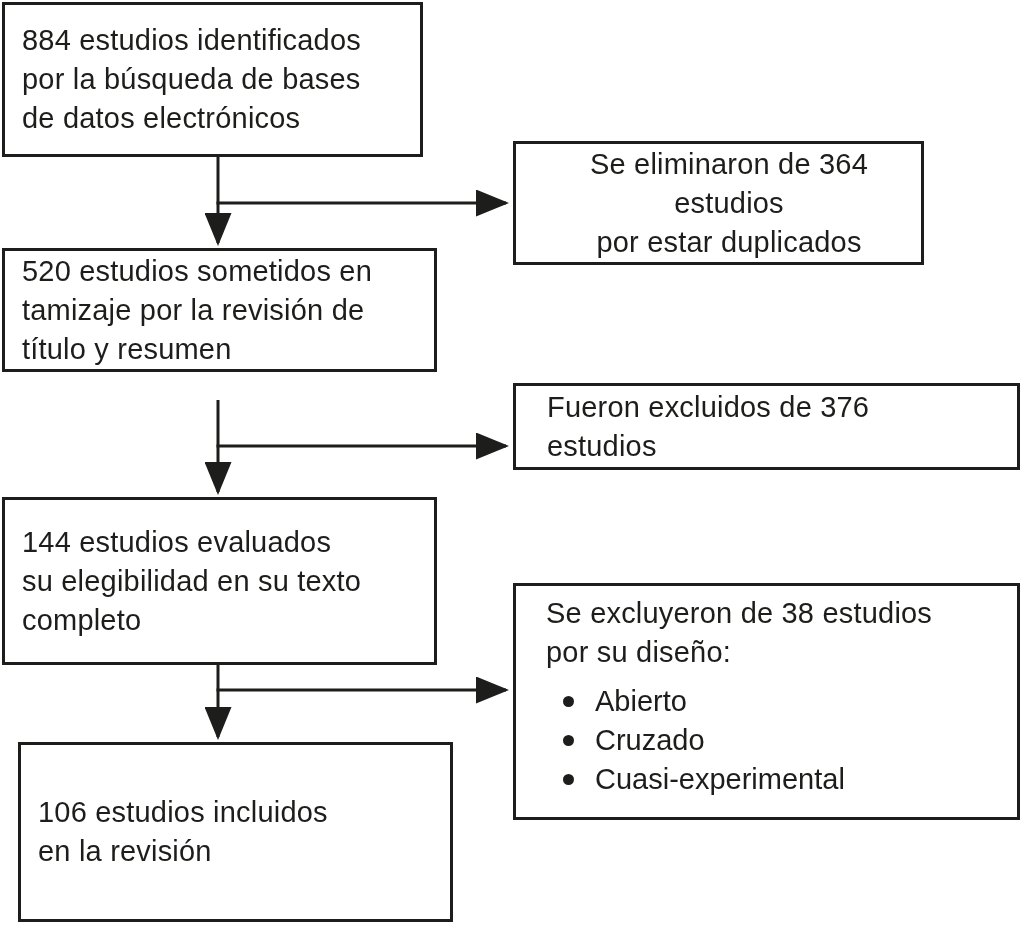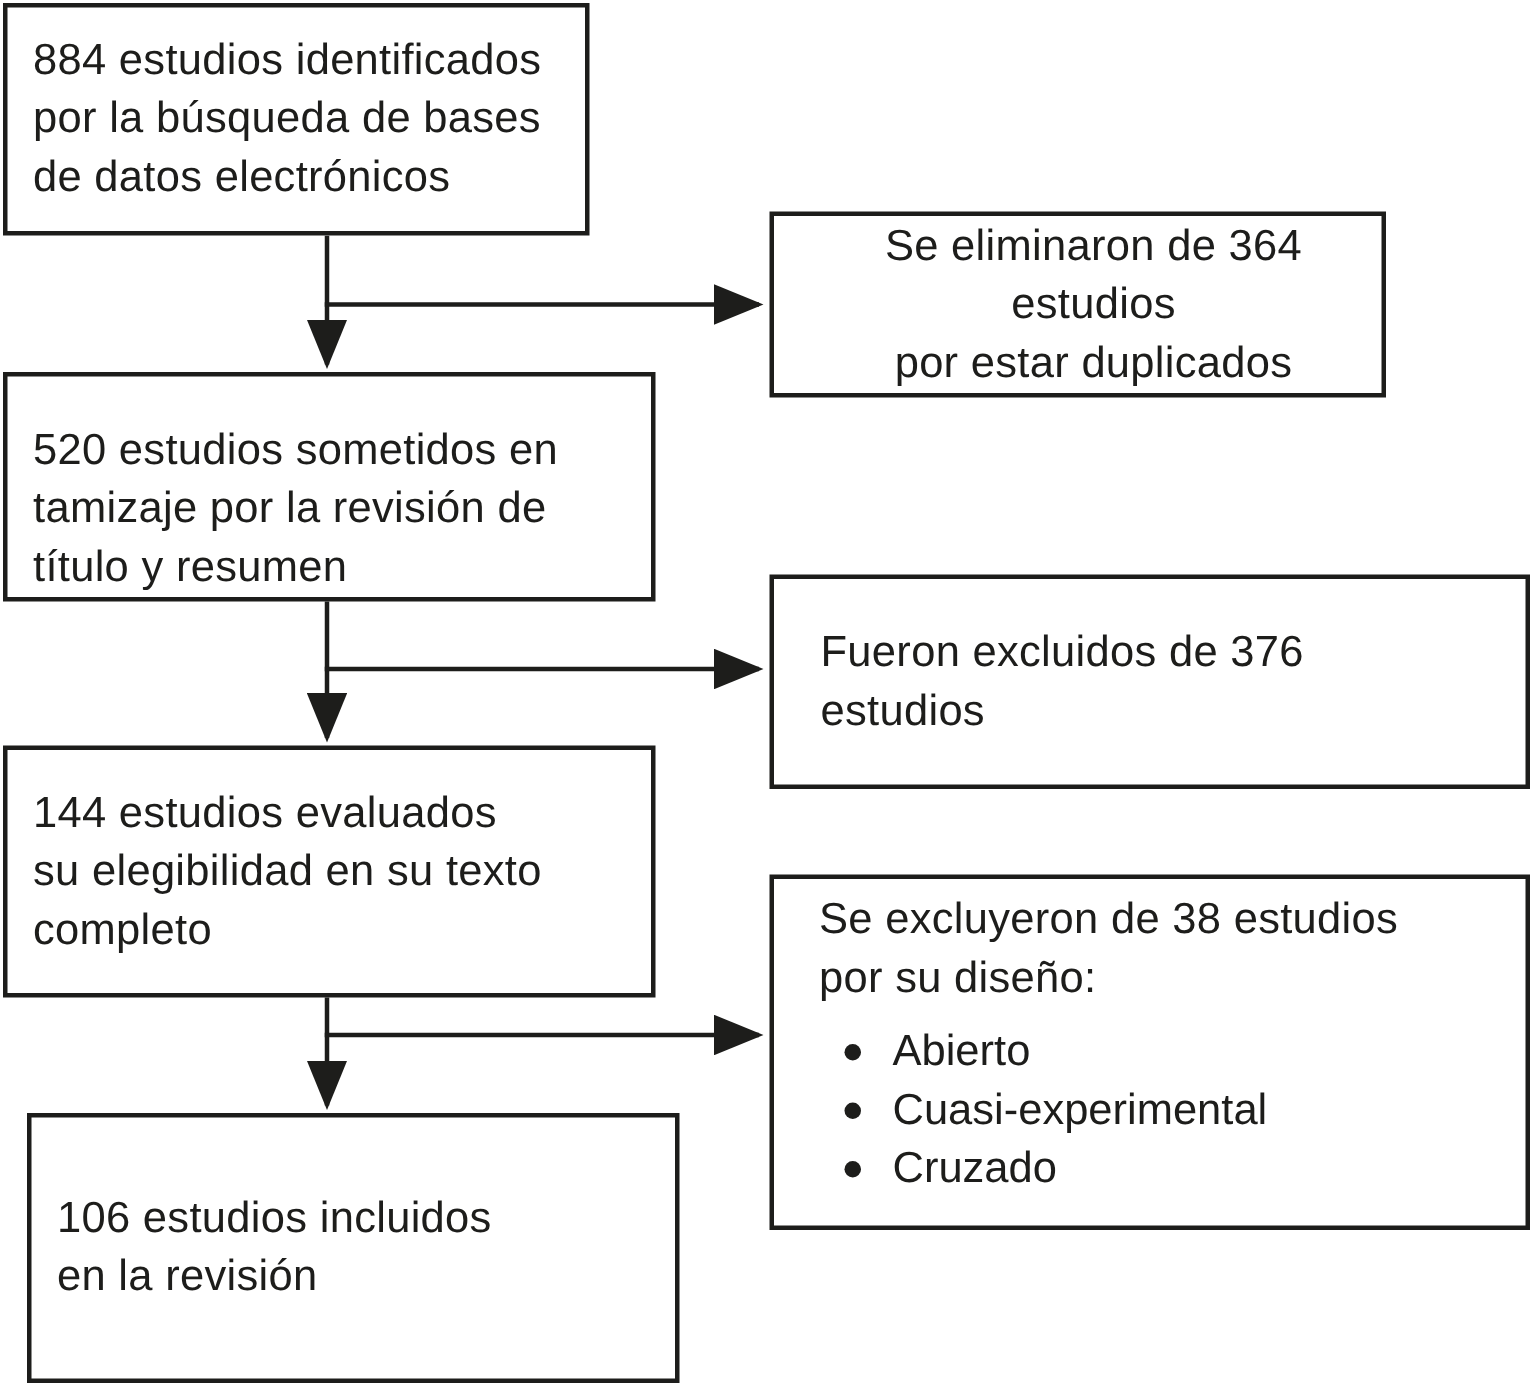--- a/index.html
+++ b/index.html
@@ -59,26 +59,26 @@
     flex: none;
   }
   svg.connectors {
     position: absolute;
     left: 0;
     top: 0;
     pointer-events: none;
   }
 
   
-  #box-identified  { left: 2px;   top: 2px;   width: 391px; height: 155px; }
-  #box-screened    { left: 2px;   top: 248px; width: 435px; height: 153px; align-items: flex-end; }
+  #box-identified  { left: 2px;   top: 2px;   width: 421px; height: 155px; }
+  #box-screened    { left: 2px;   top: 248px; width: 435px; height: 124px; }
   #box-eligibility { left: 2px;   top: 497px; width: 435px; height: 168px; }
   #box-included    { left: 18px;   top: 742px; width: 435px; height: 180px; }
   #box-duplicates  { left: 513px; top: 141px; width: 411px; height: 124px; text-align: center; }
-  #box-excluded    { left: 513px; top: 383px; width: 507px; height: 143px; }
+  #box-excluded    { left: 513px; top: 383px; width: 507px; height: 87px; }
   #box-design      { left: 513px; top: 583px; width: 507px; height: 237px; }
 </style>
 </head>
 <body>
 
 <div id="stage">
 
   <svg class="connectors" width="1024" height="925" viewBox="0 0 1024 925">
     <defs>
       <marker id="arrowhead" markerWidth="11" markerHeight="9" refX="10" refY="4.5" orient="auto">
@@ -132,23 +132,23 @@
     <div class="box-content">
       <div class="box-text" style="padding:0; white-space:pre-line;">Se excluyeron de 38 estudios
 por su diseño:</div>
       <ul class="bullet-list">
         <li class="bullet-item">
           <span class="bullet-dot"></span>
           <span>Abierto</span>
         </li>
         <li class="bullet-item">
           <span class="bullet-dot"></span>
-          <span>Cuasi-experimental</span>
+          <span>Cruzado</span>
         </li>
         <li class="bullet-item">
           <span class="bullet-dot"></span>
-          <span>Cruzado</span>
+          <span>Cuasi-experimental</span>
         </li>
       </ul>
     </div>
   </div>
 
 </div>
 
 </body></html>

